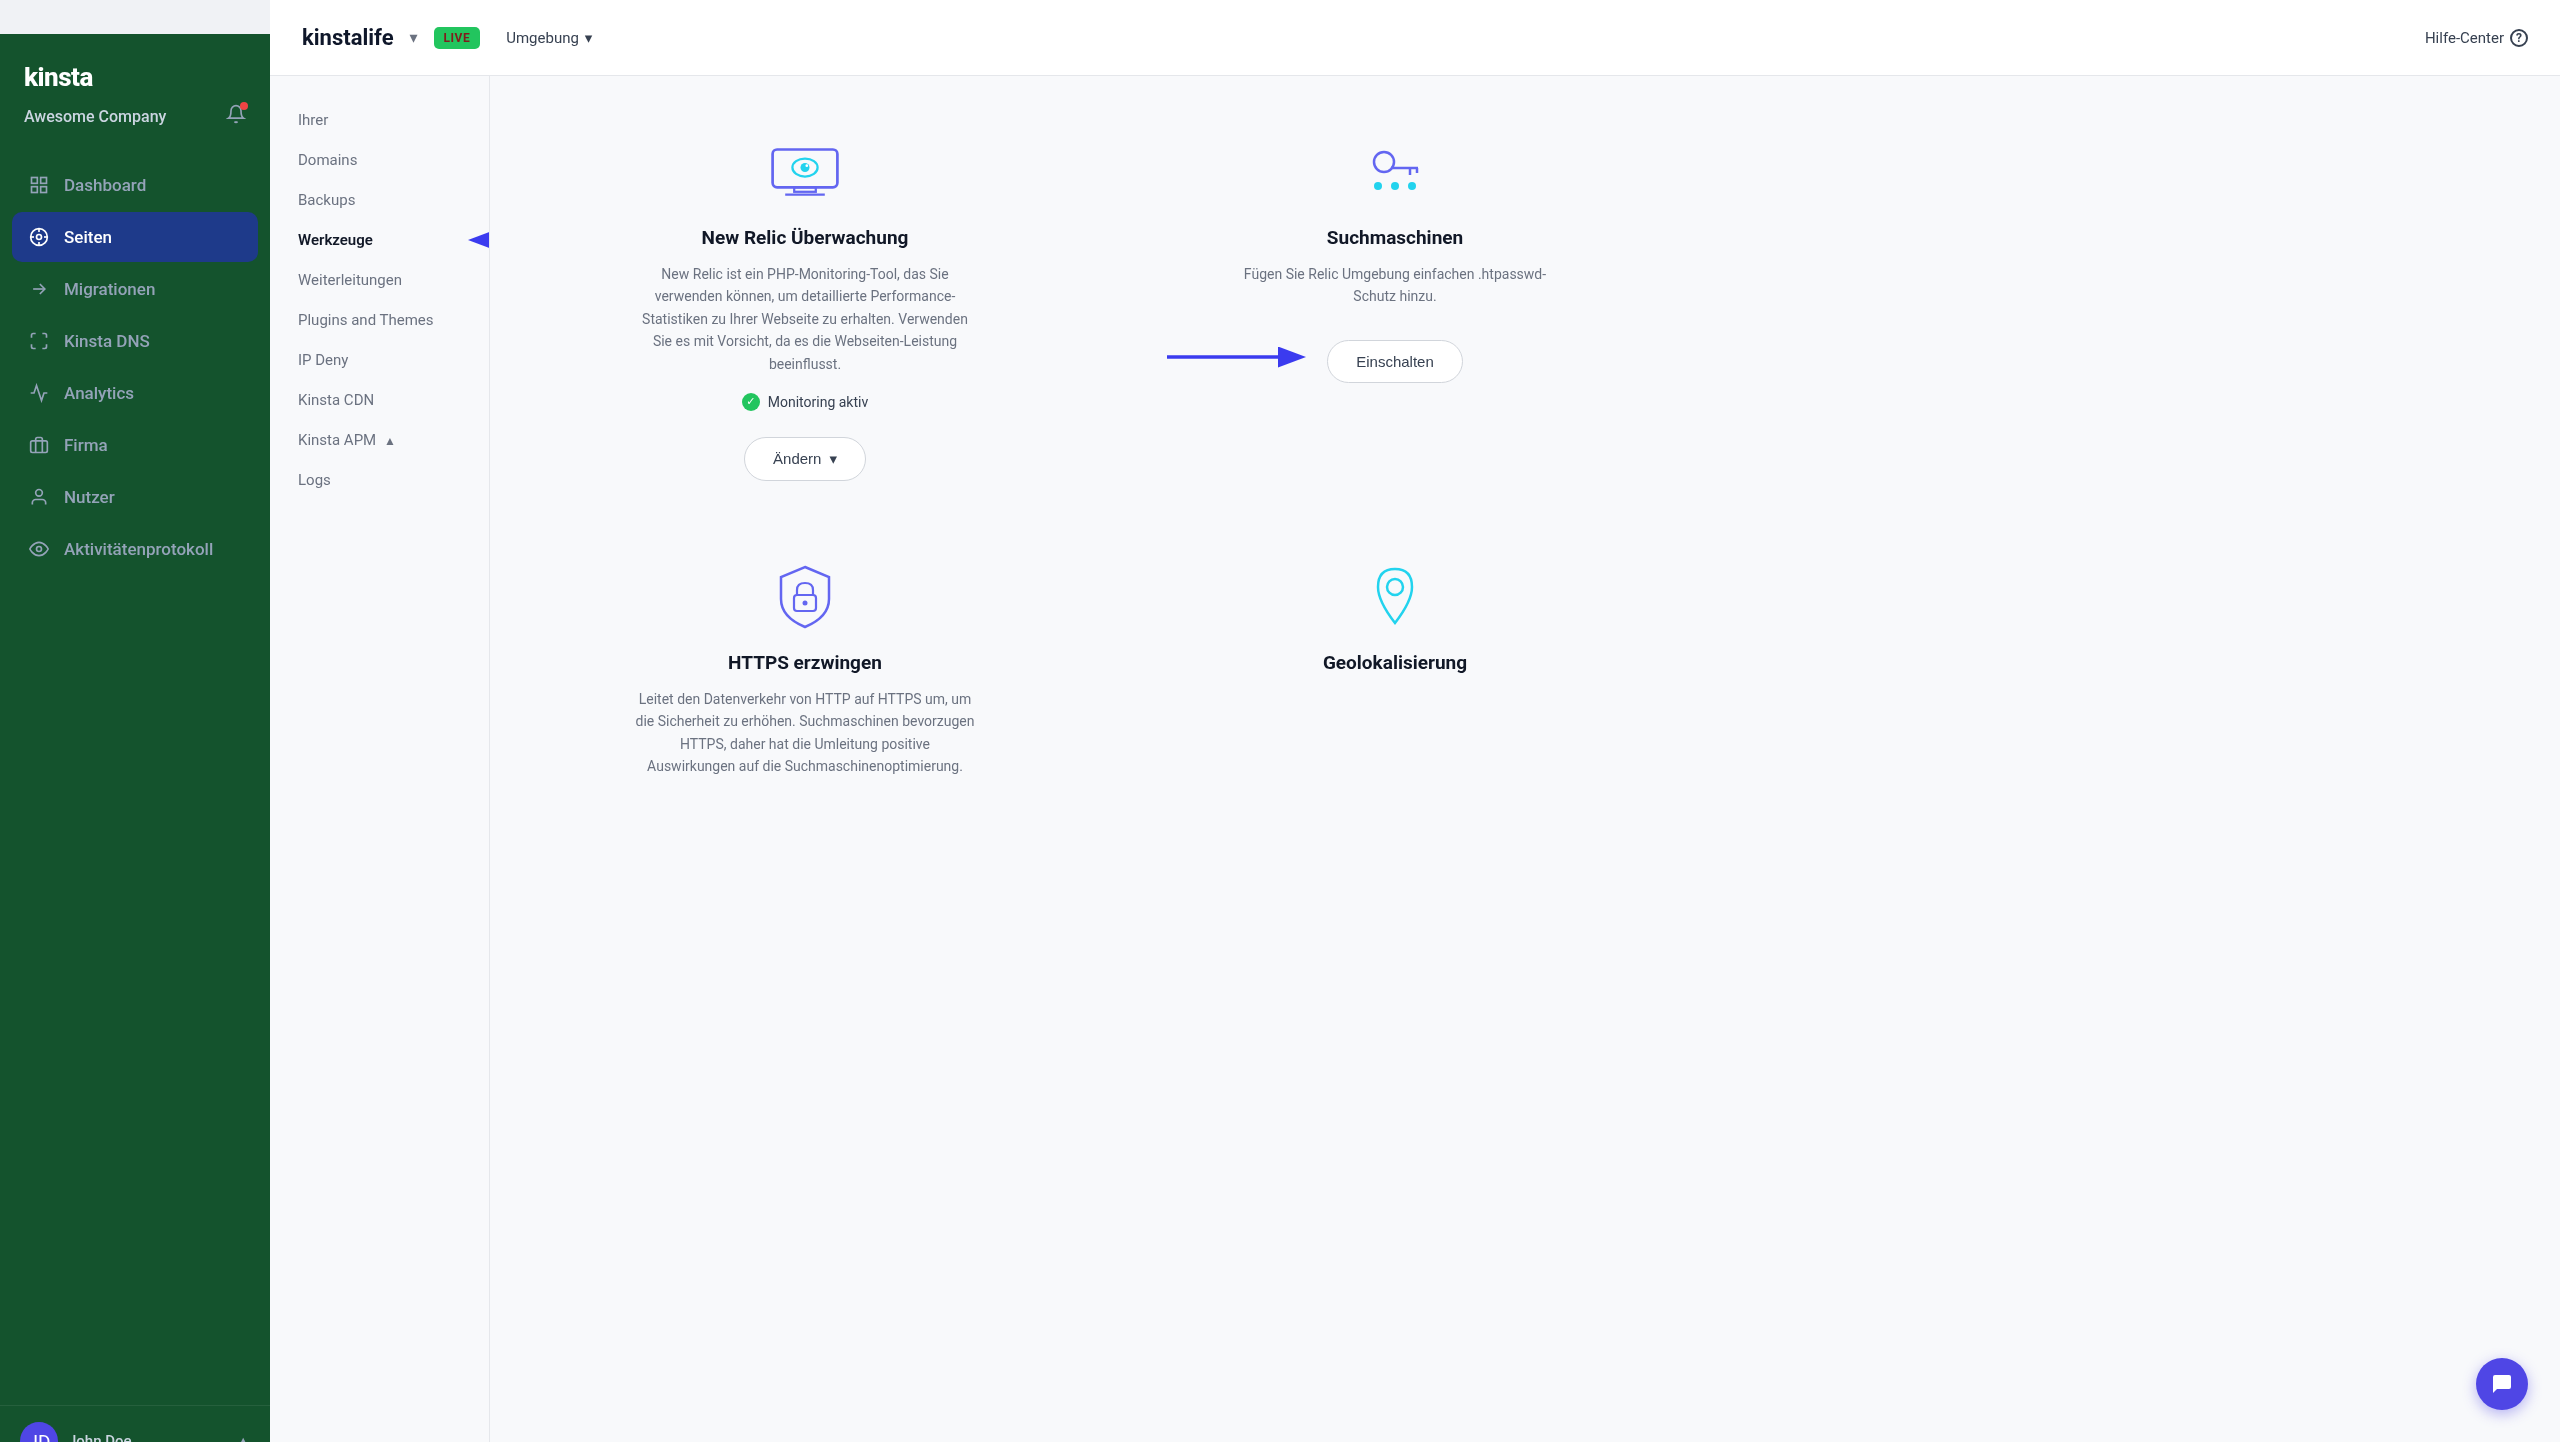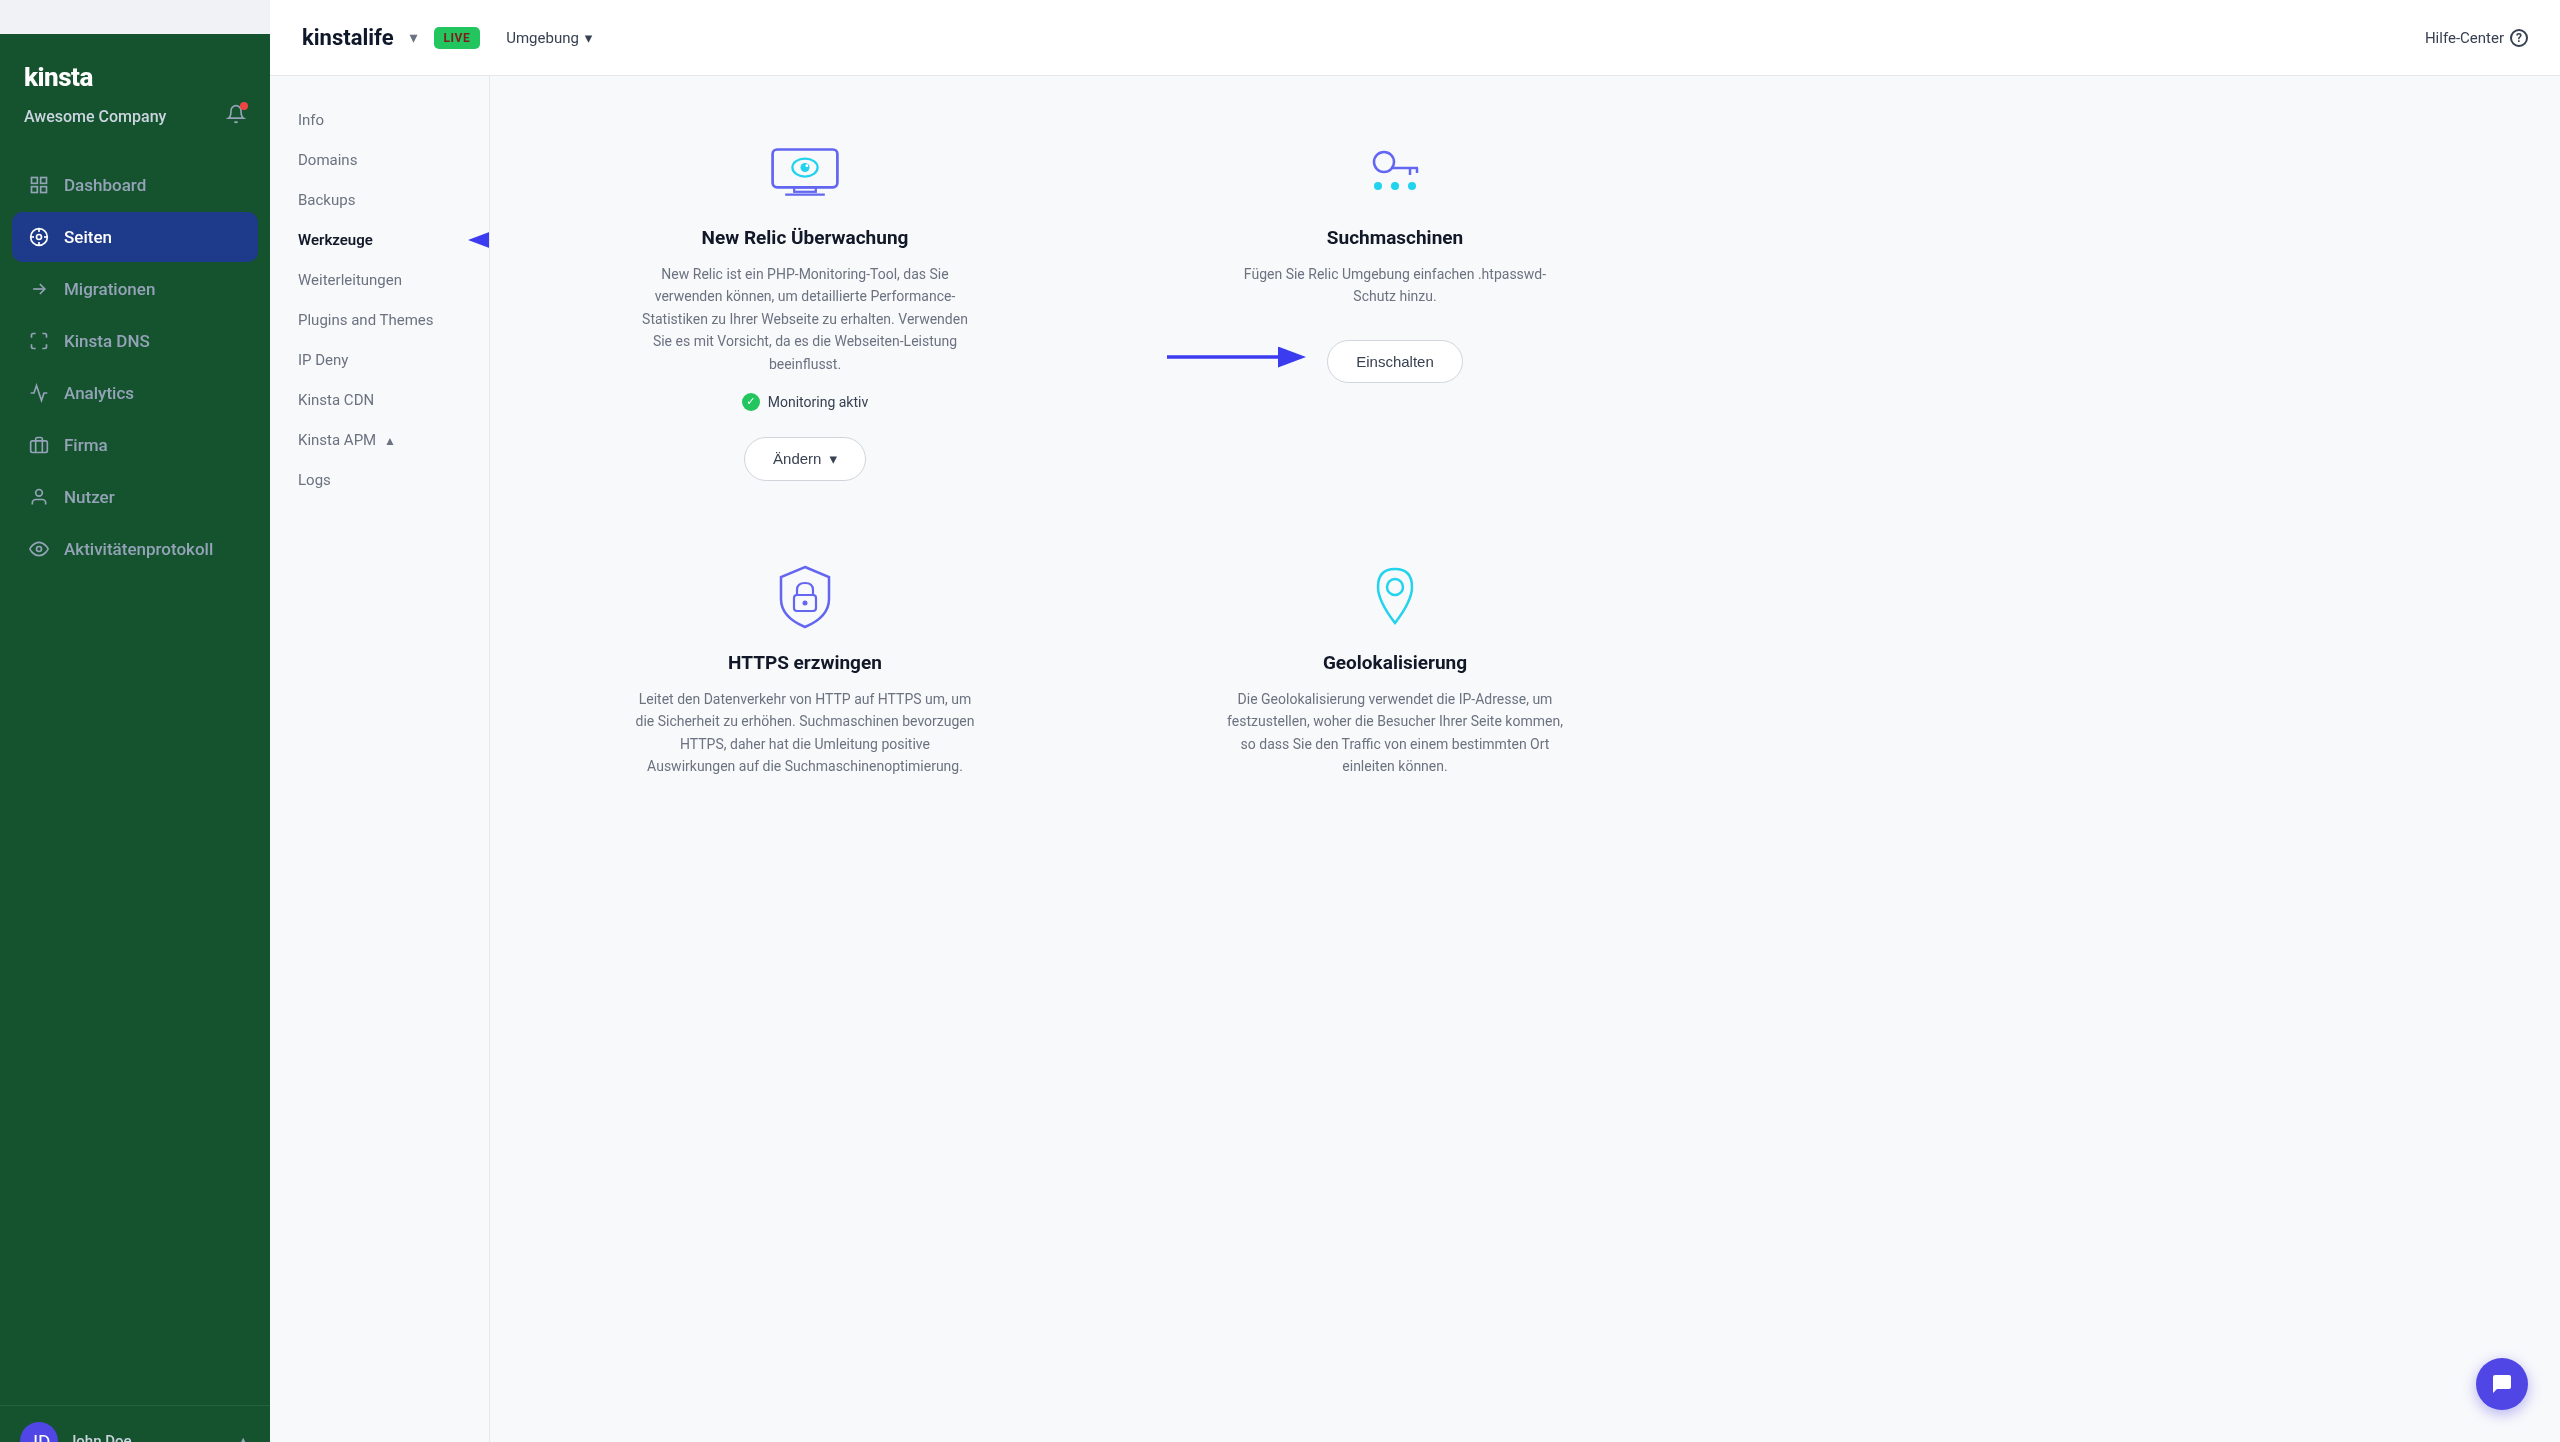--- a/index.html
+++ b/index.html
@@ -377,21 +377,21 @@
       <div class="help-btn">
         <span>Hilfe-Center</span>
         <span style="width:18px;height:18px;border:2px solid #374151;border-radius:50%;display:inline-flex;align-items:center;justify-content:center;font-size:12px;font-weight:700;">?</span>
       </div>
     </div>
   </div>
 
   <div class="content-area">
 
     <div class="sub-sidebar">
-      <a class="sub-nav-item">Info</a>
+      <a class="sub-nav-item">Ihrer</a>
       <a class="sub-nav-item">Domains</a>
       <a class="sub-nav-item">Backups</a>
       <a class="sub-nav-item active" style="position:relative;">
         <span>Werkzeuge</span>
         
         <svg style="position:absolute;right:-68px;top:50%;transform:translateY(-50%);pointer-events:none;" width="90" height="28" viewBox="0 0 90 28">
           <defs>
               <marker id="arrowL" markerWidth="8" markerHeight="8" refX="6" refY="3" orient="auto">
                 <path d="M0,0 L0,6 L8,3 z" fill="#3b3bef"></path>
               </marker>
@@ -490,21 +490,20 @@
 
         <div class="tool-card">
           <div class="tool-icon">
             <svg width="62" height="68" viewBox="0 0 62 68">
 
               <path d="M31 6 Q48 6 48 24 Q48 38 31 60 Q14 38 14 24 Q14 6 31 6 Z" fill="none" stroke="#22d3ee" stroke-width="2.5"></path>
               <circle cx="31" cy="24" r="8" fill="none" stroke="#22d3ee" stroke-width="2.5"></circle>
             </svg>
           </div>
           <div class="tool-title">Geolokalisierung</div>
-          <div class="tool-desc">Die Geolokalisierung verwendet die IP-Adresse, um festzustellen, woher die Besucher Ihrer Seite kommen, so dass Sie den Traffic von einem bestimmten Ort einleiten können.</div>
         </div>
 
       </div>
     </div>
   </div>
 </div>
 
 <div class="chat-fab">
   <svg width="24" height="24" viewBox="0 0 24 24" fill="white">
       <path d="M21 15a2 2 0 0 1-2 2H7l-4 4V5a2 2 0 0 1 2-2h14a2 2 0 0 1 2 2z"></path>

